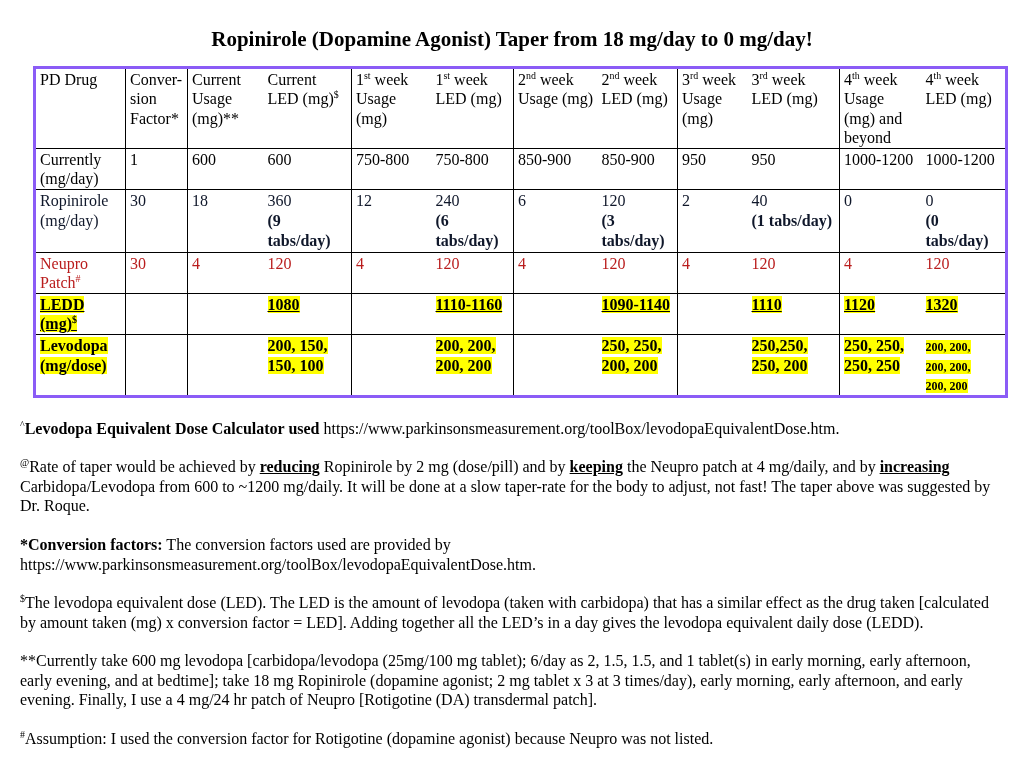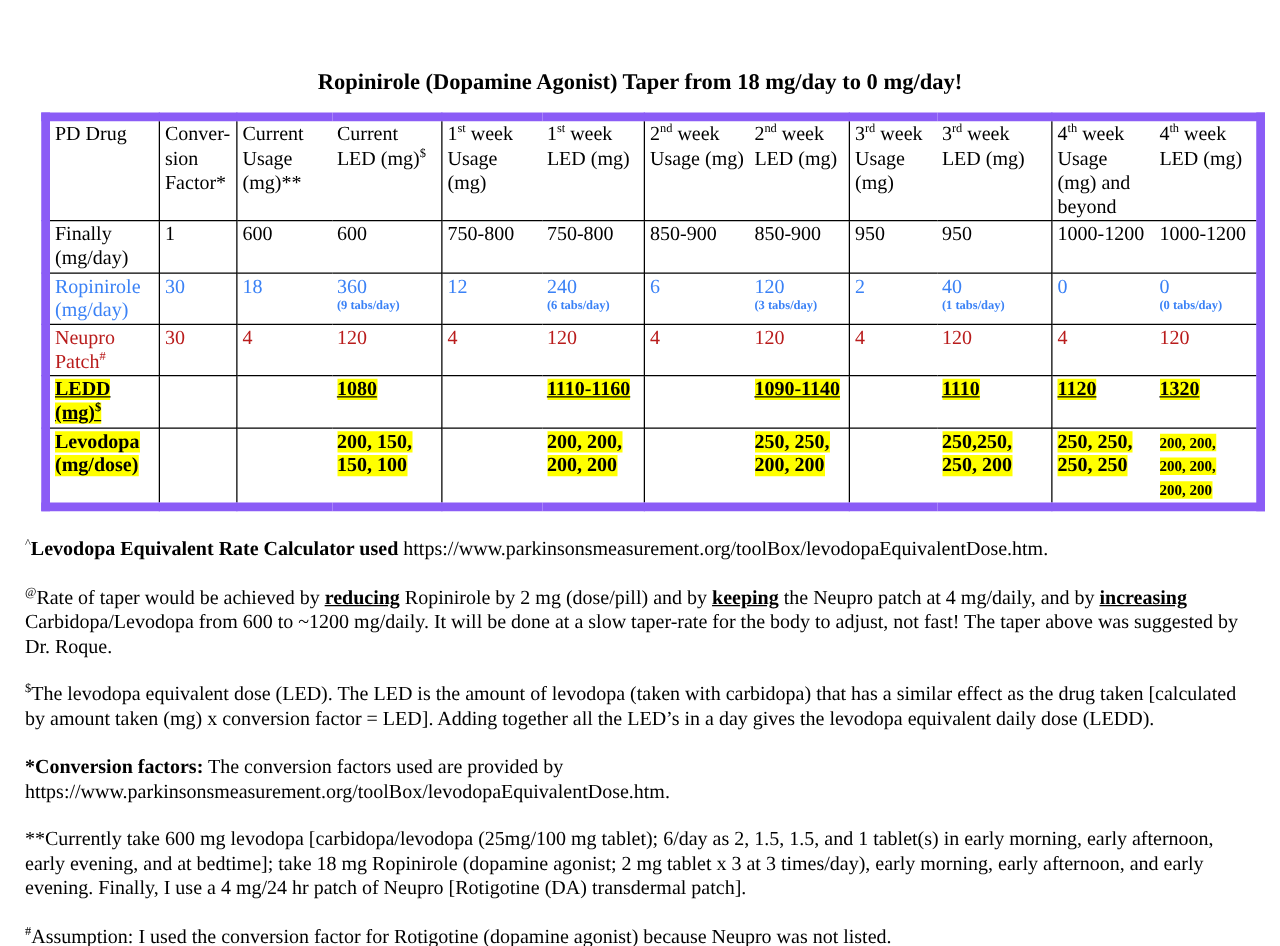--- a/index.html
+++ b/index.html
@@ -2,42 +2,42 @@
 <html><head>
 <meta charset="utf-8">
 <style>
   html,body { margin:0; padding:0; background:#e8e8e8; }
   .page {
     width:1024px; height:757px; background:#ffffff; margin:0 auto;
     font-family:"Liberation Serif","DejaVu Serif",serif; color:#000;
     box-sizing:border-box; padding:26px 20px 0 20px; overflow:hidden; position:relative;
   }
   
-  .title-block { text-align:center; font-weight:bold; font-size:18px; line-height:1.3;margin-top:28px; }
+  .title-block { text-align:center; font-weight:bold; font-size:21px; line-height:1.3; }
   .title-line { white-space:nowrap; }
   
-  table.dose-table { border-collapse:collapse; table-layout:fixed; width:972px; margin:13px 0 0 13px; border:7px solid #8b5cf6; }
+  table.dose-table { border-collapse:collapse; table-layout:fixed; width:972px; margin:13px 0 0 13px; border:3px solid #8b5cf6; }
   .dose-table th, .dose-table td {
     border-top:1px solid #000; border-bottom:1px solid #000; border-right:1px solid #000; border-left:0;
     vertical-align:top; text-align:left; padding:1px 4px 1px 4px;
     font-size:16px; font-weight:normal; line-height:1.2; overflow:hidden;
   }
   .nr { border-right:0 !important; }
   .pre { white-space:pre-line; }
   .b { font-weight:bold; }
   tr.hdr { height:80px; }
   tr.r-lev { height:38px; }
   tr.r-rop { height:41px; }
   tr.r-neu { height:39px; }
   tr.r-ledd { height:37px;text-decoration:underline; }
   tr.r-dose { height:48px; }
-  .red { color:#3b82f6; font-weight:bold; }
+  .red { color:#0f172a; font-weight:bold; }
   .blue { color:#b91c1c; }
   .hl { background:#ffff00; font-weight:bold; box-decoration-break:clone; -webkit-box-decoration-break:clone; }
-  .tabs { font-size:10px; font-weight:bold; line-height:1.25; }
+  .tabs { font-size:16px; font-weight:bold; line-height:1.25; }
   .cf-h { font-size:13px; font-weight:bold; line-height:1.25; }
   .small-doses { font-size:12px; line-height:1.25; }
   sup { font-size:0.62em; line-height:0; }
   
   .footnotes { margin-top:21px; width:985px; }
   .fn { font-size:16px; line-height:1.22; margin:0 0 19px 0; }
   .fn .u { font-weight:bold; text-decoration:underline; }
 </style>
 </head>
 <body>
@@ -80,21 +80,21 @@
       <th><span>2</span><sup>nd</sup><span> week LED (mg)</span></th>
 
       <th class="nr"><span>3</span><sup>rd</sup><span> week Usage (mg)</span></th>
       <th><span>3</span><sup>rd</sup><span> week LED (mg)</span></th>
 
       <th class="nr"><span>4</span><sup>th</sup><span> week Usage (mg) and beyond</span></th>
       <th><span>4</span><sup>th</sup><span> week LED (mg)</span></th>
     </tr>
 
     <tr class="r-lev">
-      <td>Finally (mg/day)</td>
+      <td>Currently (mg/day)</td>
       <td>1</td>
       <td class="nr b">600</td>
       <td class="b">600</td>
       <td class="nr">750-800</td>
       <td>750-800</td>
       <td class="nr">850-900</td>
       <td>850-900</td>
       <td class="nr">950</td>
       <td>950</td>
       <td class="nr">1000-1200</td>
@@ -179,27 +179,27 @@
       <td class="nr"><span class="hl pre">250, 250,
 250, 250</span></td>
       <td><span class="hl pre small-doses">200, 200,
 200, 200,
 200, 200</span></td>
     </tr>
   </tbody>
     </table>
 
   <div class="footnotes">
-    <p class="fn"><sup>^</sup><b>Levodopa Equivalent Rate Calculator used</b><span> https://www.parkinsonsmeasurement.org/toolBox/levodopaEquivalentDose.htm.</span></p>
+    <p class="fn"><sup>^</sup><b>Levodopa Equivalent Dose Calculator used</b><span> https://www.parkinsonsmeasurement.org/toolBox/levodopaEquivalentDose.htm.</span></p>
 
     <p class="fn"><sup>@</sup><span>Rate of taper would be achieved by </span><span class="u">reducing</span><span> Ropinirole by 2 mg (dose/pill) and by </span><span class="u">keeping</span><span> the Neupro patch at 4 mg/daily, and by </span><span class="u">increasing</span><span> Carbidopa/Levodopa from 600 to ~1200 mg/daily.  It will be done at a slow taper-rate for the body to adjust, not fast! The taper above was suggested by Dr. Roque.</span></p>
-
-    <p class="fn"><sup>$</sup><span>The levodopa equivalent dose (LED). The LED is the amount of levodopa (taken with carbidopa) that has a similar effect as the drug taken [calculated by amount taken (mg) x conversion factor = LED]. Adding together all the LED’s in a day gives the levodopa equivalent daily dose (LEDD).</span></p>
 
     <p class="fn"><b>*Conversion factors:</b><span class="pre"> The conversion factors used are provided by
 https://www.parkinsonsmeasurement.org/toolBox/levodopaEquivalentDose.htm.</span></p>
 
+    <p class="fn"><sup>$</sup><span>The levodopa equivalent dose (LED). The LED is the amount of levodopa (taken with carbidopa) that has a similar effect as the drug taken [calculated by amount taken (mg) x conversion factor = LED]. Adding together all the LED’s in a day gives the levodopa equivalent daily dose (LEDD).</span></p>
+
     <p class="fn"><span>**Currently take 600 mg levodopa [carbidopa/levodopa (25mg/100 mg tablet); 6/day as 2, 1.5, 1.5, and 1 tablet(s) in early morning, early afternoon, early evening, and at bedtime]; take 18 mg Ropinirole (dopamine agonist; 2 mg tablet x 3 at 3 times/day), early morning, early afternoon, and early evening. Finally, I use a 4 mg/24 hr patch of Neupro [Rotigotine (DA) transdermal patch].</span></p>
 
     <p class="fn"><sup>#</sup><span>Assumption: I used the conversion factor for Rotigotine (dopamine agonist) because Neupro was not listed.</span></p>
   </div>
 
 </div>
 
 </body></html>

